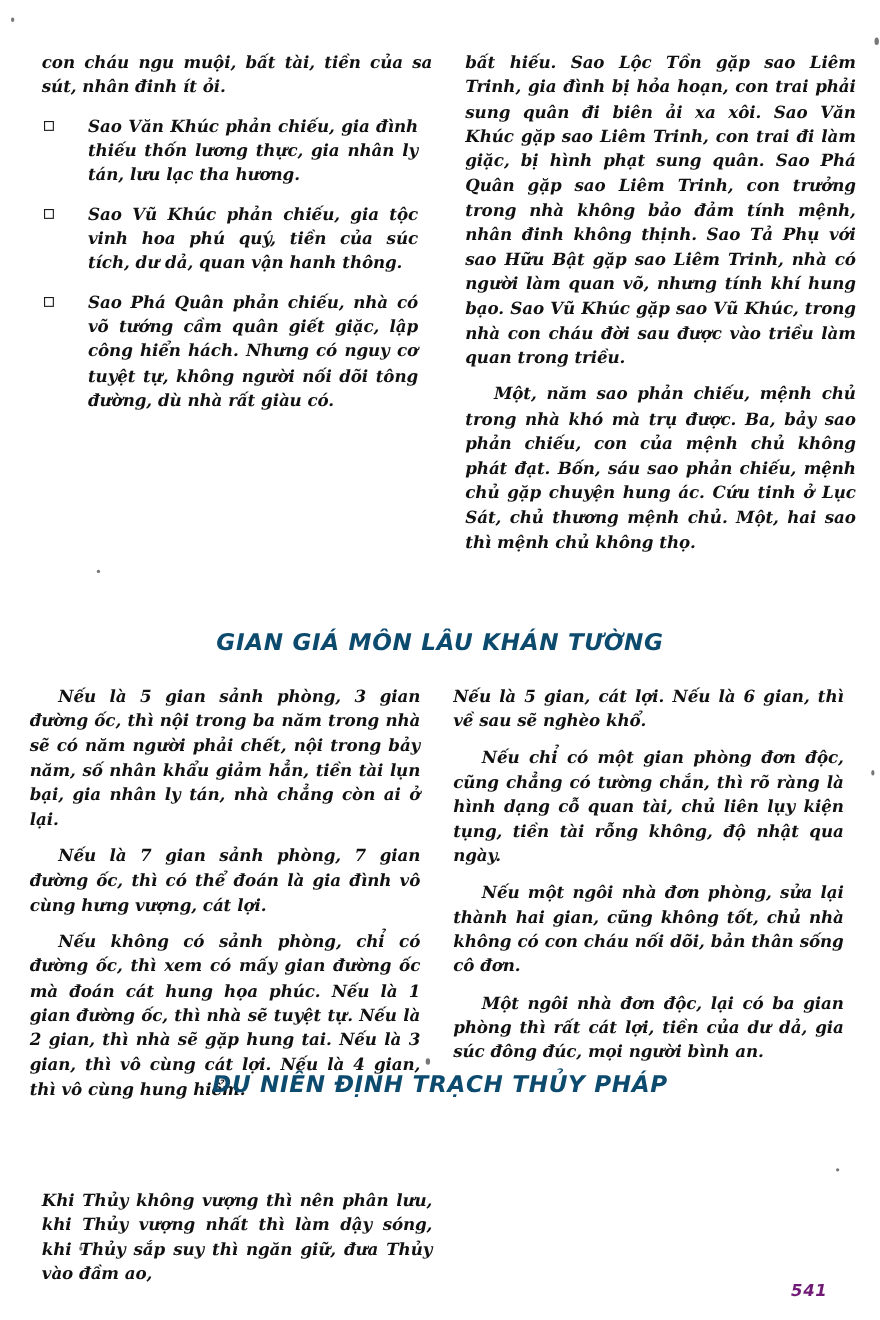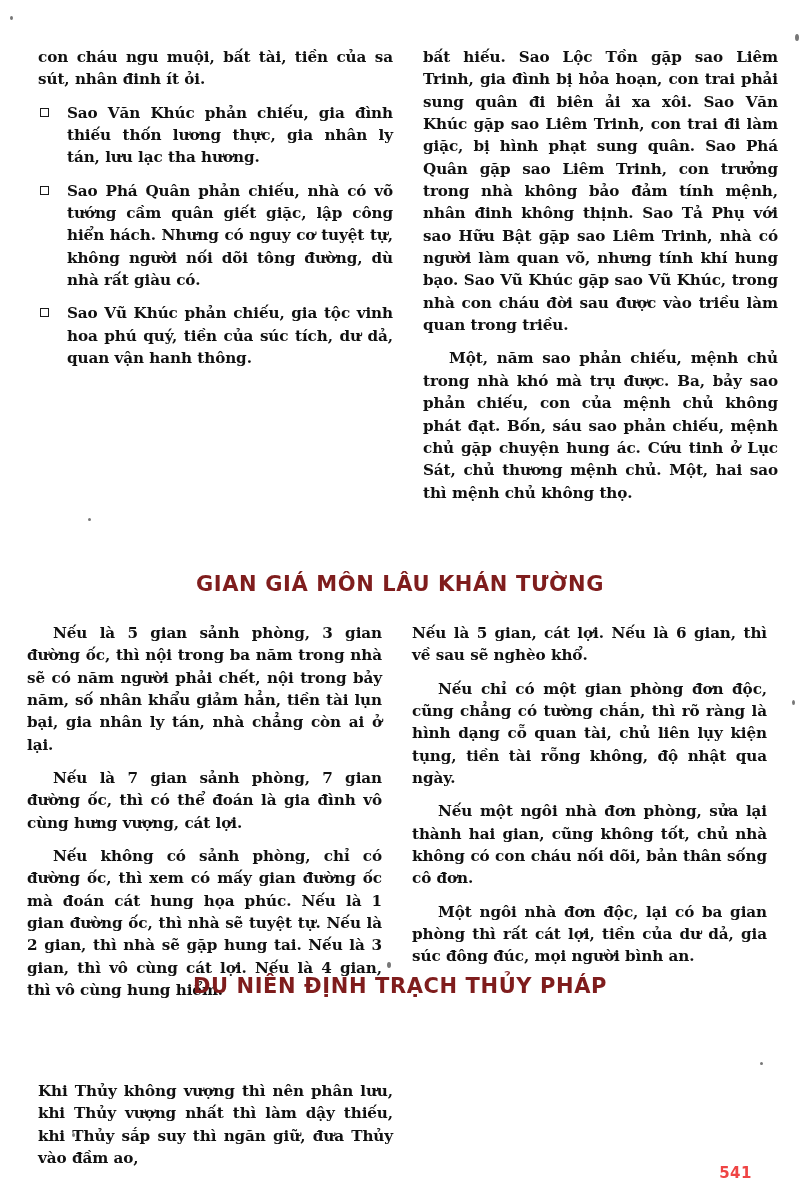--- a/index.html
+++ b/index.html
@@ -13,20 +13,21 @@
     position: relative;
     font-family: "DejaVu Serif", "Liberation Serif", serif;
     color: #111111;
     overflow: hidden;
   }
 
   .page {
     position: absolute;
     inset: 0;
     padding: 0;
+    font-style: italic;
   }
 
   
   .speck {
     position: absolute;
     background: #4a4a4a;
     border-radius: 50%;
     opacity: .75;
   }
 
@@ -66,43 +67,43 @@
   .bullet-item .marker {
     position: absolute;
     left: 2px;
     top: 6px;
     width: 9px;
     height: 9px;
     border: 1.6px solid #1a1a1a;
     box-sizing: border-box;
   }
   .bullet-item p.para {
-    margin: 0;
+    margin: 13px;
     text-indent: 0;
   }
 
   h2.section-heading {
     margin: 0;
     text-align: center;
     font-family: "DejaVu Sans", "Liberation Sans", sans-serif;
     font-weight: 700;
     font-size: 21px;
     letter-spacing: 0.6px;
-    color: #7f1d1d;
+    color: #0c4a6e;
     white-space: nowrap;
   }
 
   .page-number {
     position: absolute;
     right: 48px;
     bottom: 18px;
     font-family: "DejaVu Sans", "Liberation Sans", sans-serif;
     font-weight: 700;
     font-size: 15px;
-    color: #ef4444;
+    color: #701a75;
     letter-spacing: 0.5px;
   }
 
   
   #block-top      { top: 46px;   left: 38px; }
   #heading-1      { position: absolute; top: 572px; left: 0; right: 0; }
   #block-mid      { top: 622px;  left: 27px; }
   #heading-2      { position: absolute; top: 974px; left: 0; right: 0; }
   #block-bottom   { top: 1080px; left: 38px; }
 </style>
@@ -125,26 +126,26 @@
 
       <p class="para noindent">con cháu ngu muội, bất tài, tiền của sa sút, nhân đinh ít ỏi.</p>
 
       <div class="bullet-item">
         <span class="marker"></span>
         <p class="para">Sao Văn Khúc phản chiếu, gia đình thiếu thốn lương thực, gia nhân ly tán, lưu lạc tha hương.</p>
       </div>
 
       <div class="bullet-item">
         <span class="marker"></span>
-        <p class="para">Sao Phá Quân phản chiếu, nhà có võ tướng cầm quân giết giặc, lập công hiển hách. Nhưng có nguy cơ tuyệt tự, không người nối dõi tông đường, dù nhà rất giàu có.</p>
+        <p class="para">Sao Vũ Khúc phản chiếu, gia tộc vinh hoa phú quý, tiền của súc tích, dư dả, quan vận hanh thông.</p>
       </div>
 
       <div class="bullet-item">
         <span class="marker"></span>
-        <p class="para">Sao Vũ Khúc phản chiếu, gia tộc vinh hoa phú quý, tiền của súc tích, dư dả, quan vận hanh thông.</p>
+        <p class="para">Sao Phá Quân phản chiếu, nhà có võ tướng cầm quân giết giặc, lập công hiển hách. Nhưng có nguy cơ tuyệt tự, không người nối dõi tông đường, dù nhà rất giàu có.</p>
       </div>
 
 
     </div>
 
     <div class="col">
       <p class="para noindent">bất hiếu. Sao Lộc Tồn gặp sao Liêm Trinh, gia đình bị hỏa hoạn, con trai phải sung quân đi biên ải xa xôi. Sao Văn Khúc gặp sao Liêm Trinh, con trai đi làm giặc, bị hình phạt sung quân. Sao Phá Quân gặp sao Liêm Trinh, con trưởng trong nhà không bảo đảm tính mệnh, nhân đinh không thịnh. Sao Tả Phụ với sao Hữu Bật gặp sao Liêm Trinh, nhà có người làm quan võ, nhưng tính khí hung bạo. Sao Vũ Khúc gặp sao Vũ Khúc, trong nhà con cháu đời sau được vào triều làm quan trong triều.</p>
       <p class="para indent">Một, năm sao phản chiếu, mệnh chủ trong nhà khó mà trụ được. Ba, bảy sao phản chiếu, con của mệnh chủ không phát đạt. Bốn, sáu sao phản chiếu, mệnh chủ gặp chuyện hung ác. Cứu tinh ở Lục Sát, chủ thương mệnh chủ. Một, hai sao thì mệnh chủ không thọ.</p>
     </div>
 
@@ -172,20 +173,20 @@
   </div>
 
   <div id="heading-2">
     <h2 class="section-heading">DU NIÊN ĐỊNH TRẠCH THỦY PHÁP</h2>
   </div>
 
   <div class="columns" id="block-bottom">
 
 
     <div class="col">
-      <p class="para noindent">Khi Thủy không vượng thì nên phân lưu, khi Thủy vượng nhất thì làm dậy thiếu, khi Thủy sắp suy thì ngăn giữ, đưa Thủy vào đầm ao,</p>
+      <p class="para noindent">Khi Thủy không vượng thì nên phân lưu, khi Thủy vượng nhất thì làm dậy sóng, khi Thủy sắp suy thì ngăn giữ, đưa Thủy vào đầm ao,</p>
     </div>
 
   </div>
 
   <div class="page-number">541</div>
 
 </div>
 
 </body></html>

